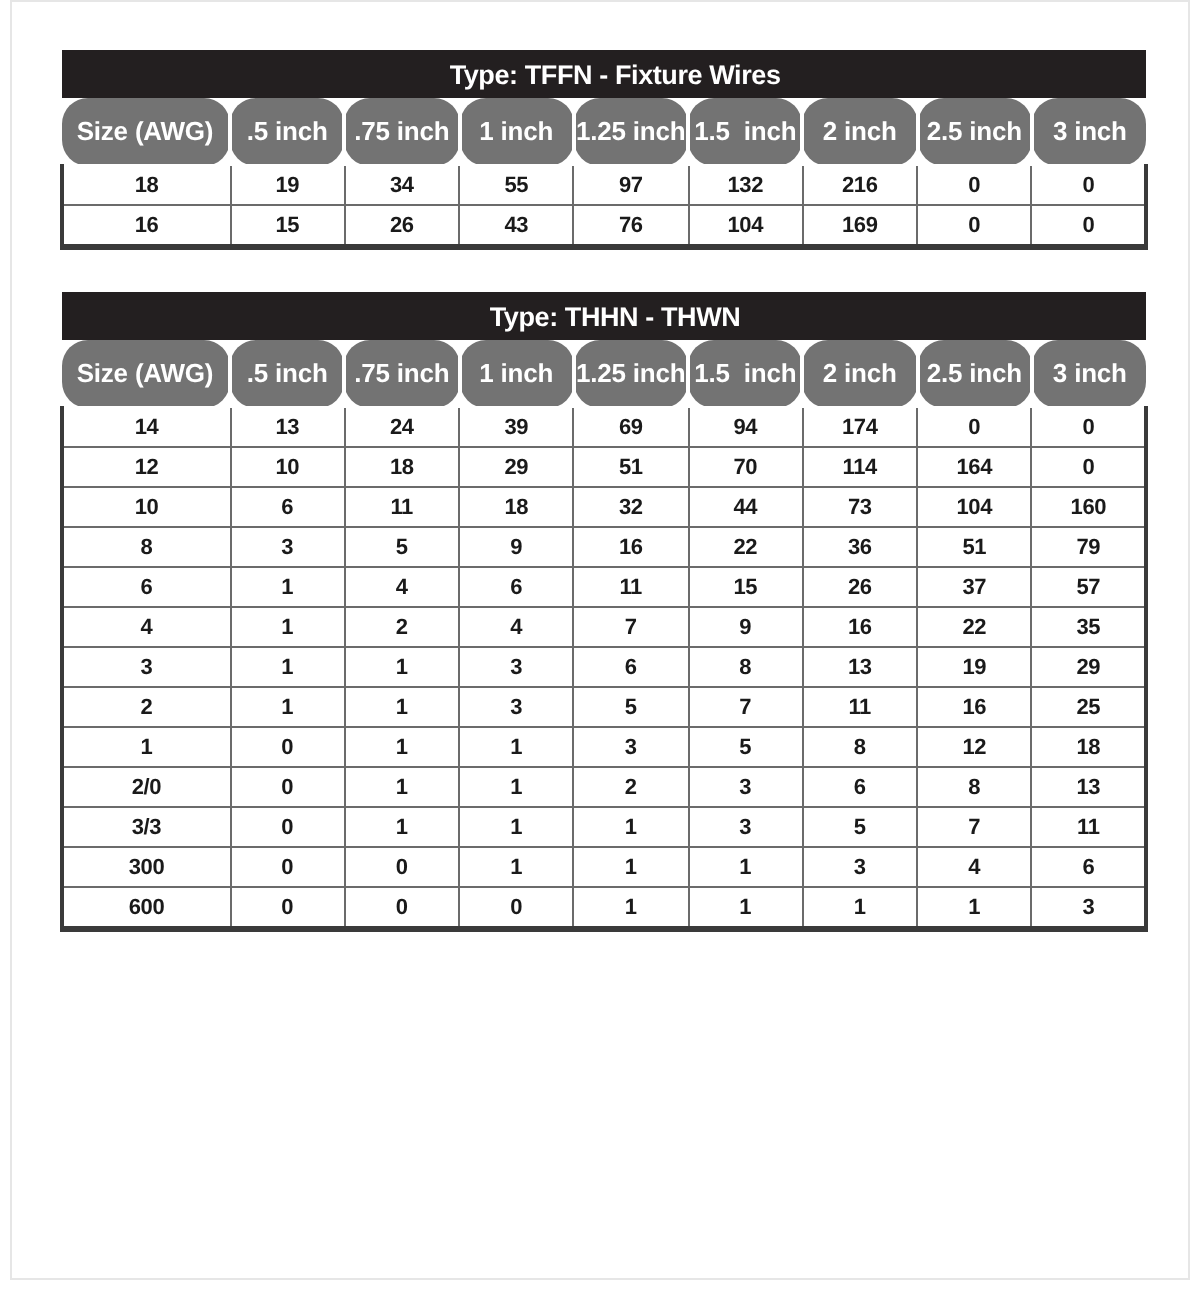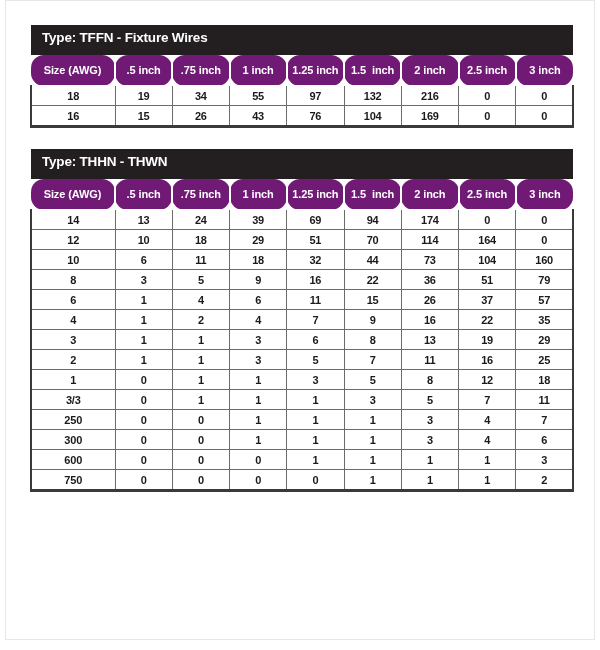--- a/index.html
+++ b/index.html
@@ -36,31 +36,31 @@
   }
   .wire-table.second { margin-bottom: 10px; }
 
   
   .title-bar td {
     background: #231f20;
     color: #ffffff;
     font-size: 13.5px;
     font-weight: bold;
     letter-spacing: -0.2px;
-    padding: 4px 0 10px 11px;
-    text-align: left;
+    padding: 4px 0 4px 11px;
+    text-align: center;
     border: none;
     height: 16px;
   }
 
   
   .col-head th {
-    background: #701a75;
+    background: #737373;
     color: #ffffff;
-    font-size: 11px;
+    font-size: 13px;
     font-weight: bold;
     text-align: center;
     padding: 9px 0 9px 0;
     border-right: 2px solid #ffffff;
     border-bottom: 1px solid #ffffff;
     white-space: pre;
     letter-spacing: -0.1px;
     border-radius: 13px;
   }
   .col-head th:last-child { border-right: none; }
@@ -266,70 +266,59 @@
             <td>0</td>
             <td>1</td>
             <td>1</td>
             <td>3</td>
             <td>5</td>
             <td>8</td>
             <td>12</td>
             <td>18</td>
           </tr>
           <tr>
+            <td>2/0</td>
+            <td>0</td>
+            <td>1</td>
+            <td>1</td>
+            <td>2</td>
+            <td>3</td>
+            <td>6</td>
+            <td>8</td>
+            <td>13</td>
+          </tr>
+          <tr>
             <td>3/3</td>
             <td>0</td>
             <td>1</td>
             <td>1</td>
             <td>1</td>
             <td>3</td>
             <td>5</td>
             <td>7</td>
             <td>11</td>
           </tr>
           <tr>
-            <td>250</td>
+            <td>300</td>
             <td>0</td>
             <td>0</td>
             <td>1</td>
             <td>1</td>
             <td>1</td>
             <td>3</td>
             <td>4</td>
-            <td>7</td>
-          </tr>
-          <tr>
-            <td>300</td>
-            <td>0</td>
-            <td>0</td>
-            <td>1</td>
-            <td>1</td>
-            <td>1</td>
-            <td>3</td>
-            <td>4</td>
             <td>6</td>
           </tr>
           <tr>
             <td>600</td>
             <td>0</td>
             <td>0</td>
             <td>0</td>
             <td>1</td>
             <td>1</td>
             <td>1</td>
             <td>1</td>
             <td>3</td>
-          </tr>
-          <tr>
-            <td>750</td>
-            <td>0</td>
-            <td>0</td>
-            <td>0</td>
-            <td>0</td>
-            <td>1</td>
-            <td>1</td>
-            <td>1</td>
-            <td>2</td>
           </tr>
         </tbody>
       </table>
     </div>
 </div>
 
 </body></html>

